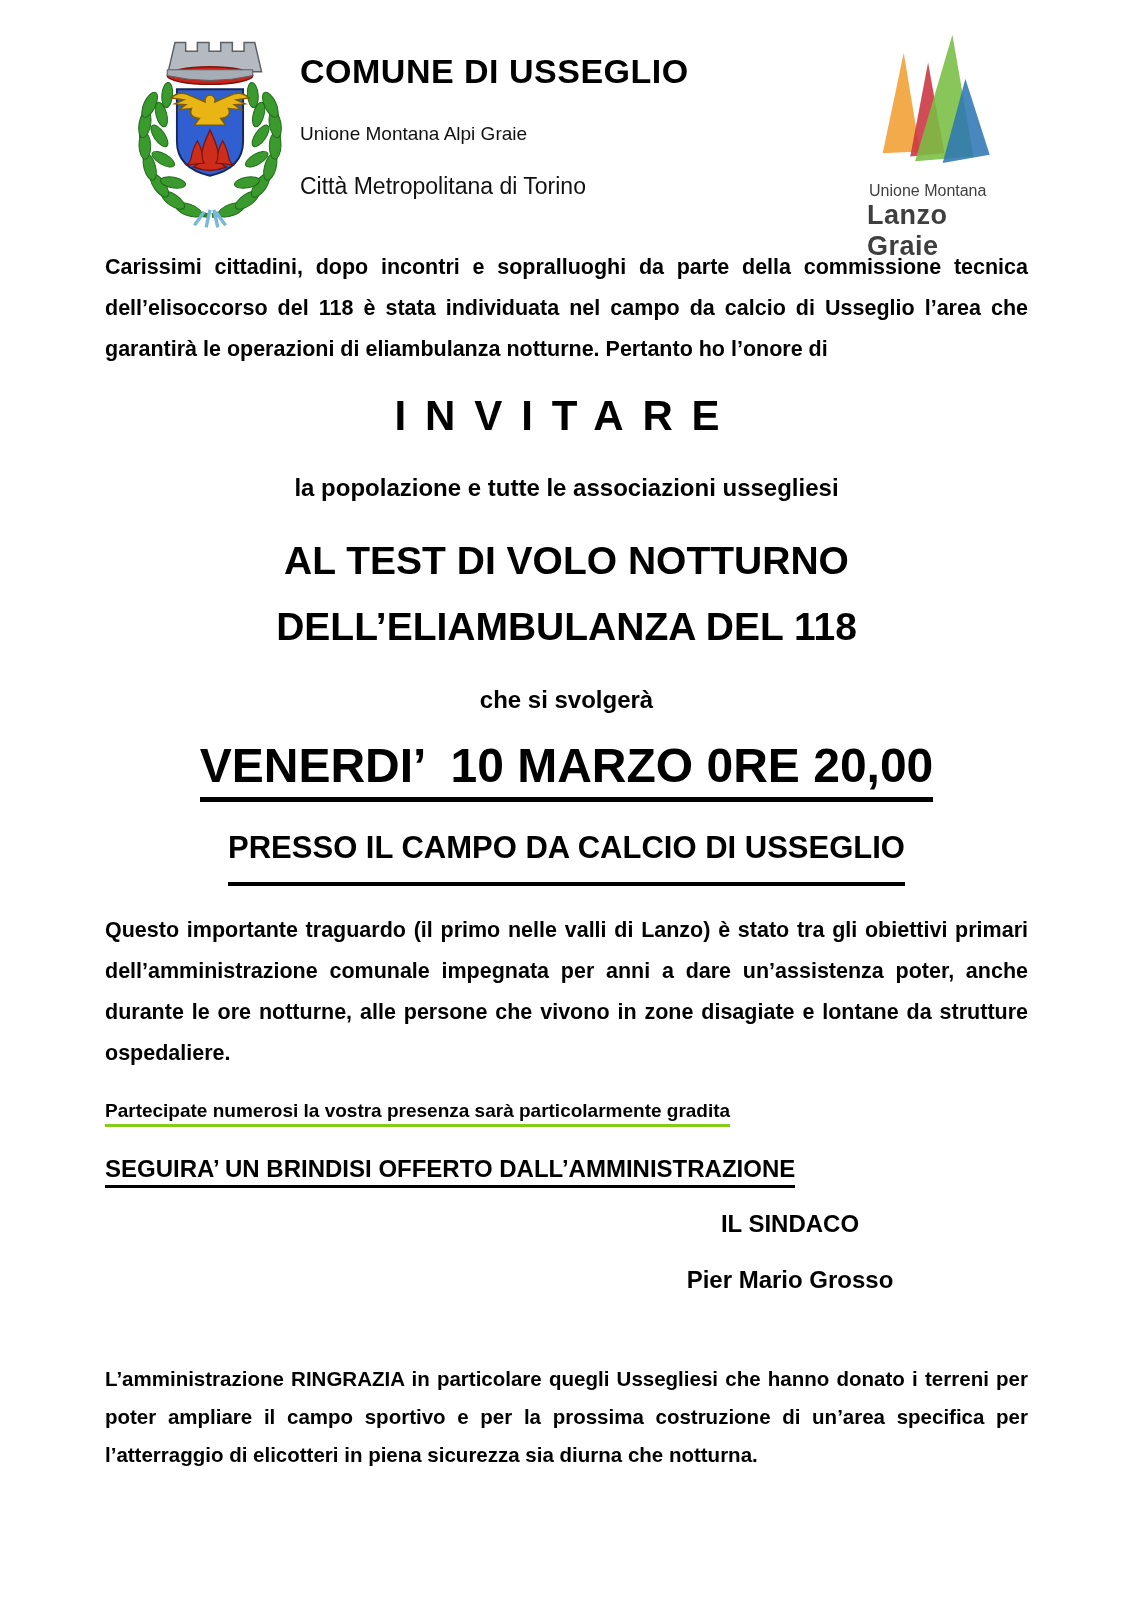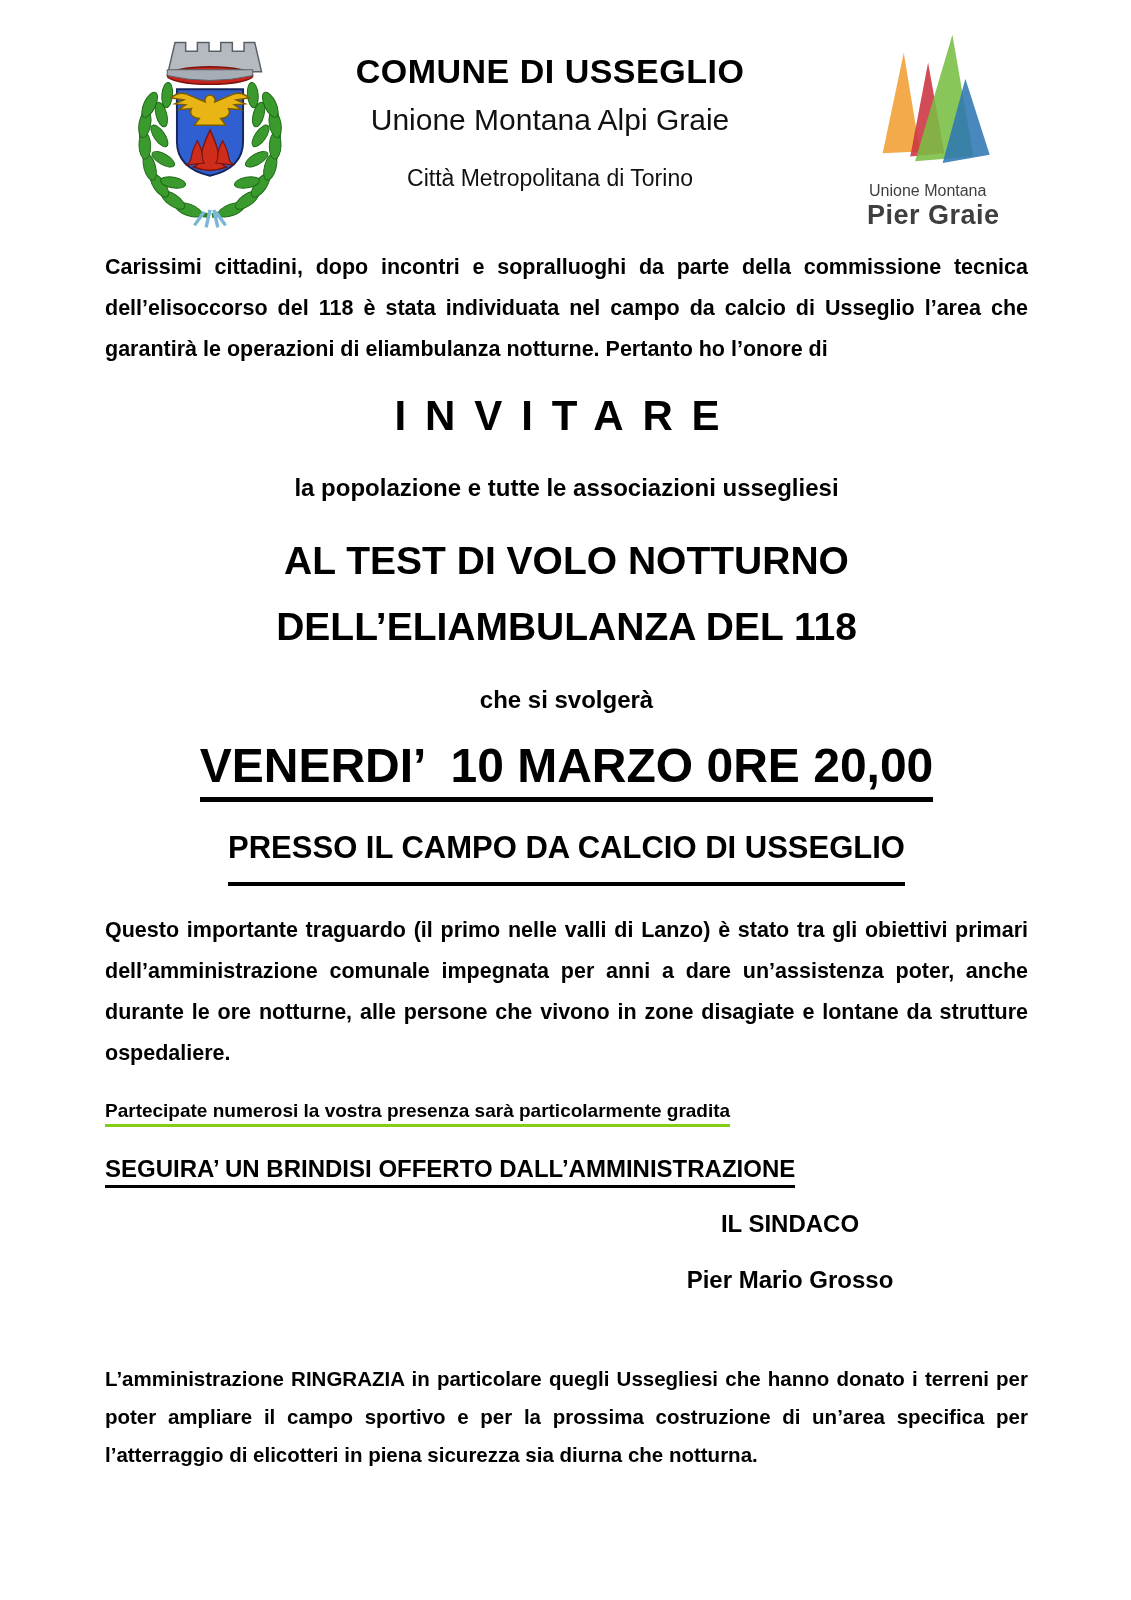--- a/index.html
+++ b/index.html
@@ -9,23 +9,23 @@
     position: relative;
     width: 1131px;
     height: 1600px;
     margin: 0 auto;
     background: #ffffff;
     overflow: hidden;
   }
   
   .header { position: relative; height: 205px; margin-top: 30px; }
   .crest { position: absolute; left: 103px; top: 2px; width: 214px; height: 200px; }
-  .title-block { position: absolute; left: 300px; top: 0; width: 500px; text-align: center; }
+  .title-block { position: absolute; left: 300px; top: 0; width: 500px; text-align: left; }
   .muni-title { font-size: 34px; font-weight: bold; letter-spacing: 0.5px; margin-top: 22px; }
-  .muni-sub1 { font-size: 30px; font-weight: normal; margin-top: 12px; color: #111; }
+  .muni-sub1 { font-size: 19px; font-weight: normal; margin-top: 32px; color: #111; }
   .muni-sub2 { font-size: 23px; font-weight: normal; margin-top: 28px; color: #111; }
   .logo-block { position: absolute; right: 118px; top: 0; width: 152px; text-align: left; }
   .logo-block svg { display: block; margin-left: 6px; }
   .logo-line1 { font-size: 16px; color: #3f3f3f; margin-top: 2px; padding-left: 8px; }
   .logo-line2 { font-size: 27px; font-weight: bold; color: #3f3f3f; margin-top: 0; padding-left: 6px; letter-spacing: 0.5px; }
   
   .content { padding: 0 103px 0 105px; }
   .para {
     font-size: 21.5px;
     font-weight: bold;
@@ -169,21 +169,21 @@
     </div>
 
     <div class="logo-block">
       <svg width="140" height="150" viewBox="0 0 170 185" aria-hidden="true">
         <polygon points="18,152 44,28 64,150" fill="#F2A33C" fill-opacity="0.92"></polygon>
         <polygon points="52,156 74,40 94,152" fill="#CC3340" fill-opacity="0.88"></polygon>
         <polygon points="58,162 104,6 130,156" fill="#79BE43" fill-opacity="0.88"></polygon>
         <polygon points="92,164 120,60 150,154" fill="#2F77B3" fill-opacity="0.88"></polygon>
       </svg>
       <div class="logo-line1">Unione Montana</div>
-      <div class="logo-line2">Pier Graie</div>
+      <div class="logo-line2">Lanzo Graie</div>
     </div>
   </div>
 
   <div class="content">
 
     <p class="para para-intro">Carissimi cittadini, dopo incontri e sopralluoghi da parte della commissione tecnica dell’elisoccorso del 118 è stata individuata nel campo da calcio di Usseglio l’area che garantirà le operazioni di eliambulanza notturne. Pertanto ho l’onore di</p>
 
     <div class="h-invitare">INVITARE</div>
 
     <div class="h-audience">la popolazione e tutte le associazioni ussegliesi</div>

